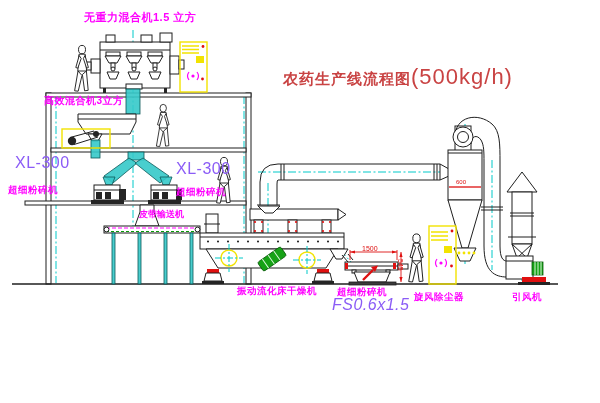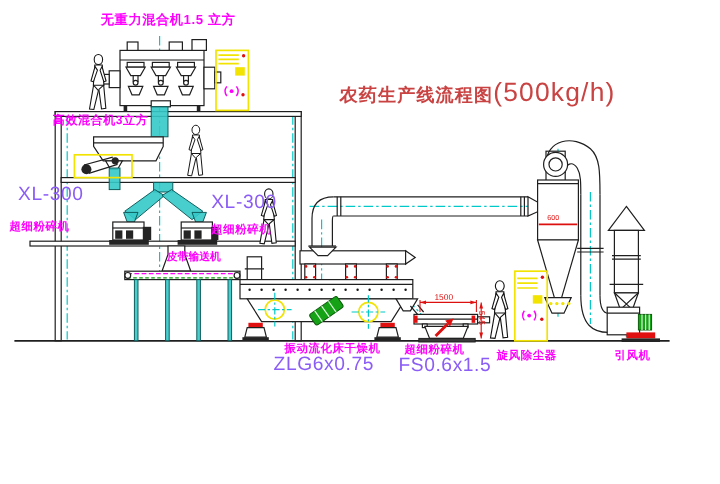--- a/index.html
+++ b/index.html
@@ -338,24 +338,23 @@
 
   <div class="lab model" style="left:15px;top:155px;">XL-300</div>
   <div class="lab sm" style="left:8px;top:185px;">超细粉碎机</div>
 
   <div class="lab model" style="left:176px;top:161px;">XL-300</div>
   <div class="lab sm" style="left:176px;top:187px;">超细粉碎机</div>
 
   <div class="lab xs" style="left:139px;top:210px;">皮带输送机</div>
 
   <div class="lab sm" style="left:237px;top:286px;">振动流化床干燥机</div>
-  <div class="lab model" style="left:228px;top:296px;">ZLG6x0.75</div>
 
   <div class="lab sm" style="left:337px;top:287px;">超细粉碎机</div>
-  <div class="lab model" style="left:332px;top:297px;">FS0.6x1.5</div>
+  <div class="lab model" style="left:332px;top:297px;font-style:italic;">FS0.6x1.5</div>
 
   <div class="lab sm" style="left:414px;top:292px;">旋风除尘器</div>
   <div class="lab sm" style="left:512px;top:292px;">引风机</div>
 
   <div class="dim" style="left:362px;top:245px;">1500</div>
   <div class="dim vert" style="left:404px;top:259px;">545</div>
   <div class="dim" style="left:456px;top:179px;font-size:6px;">600</div>
 </div>
 
 </body></html>

